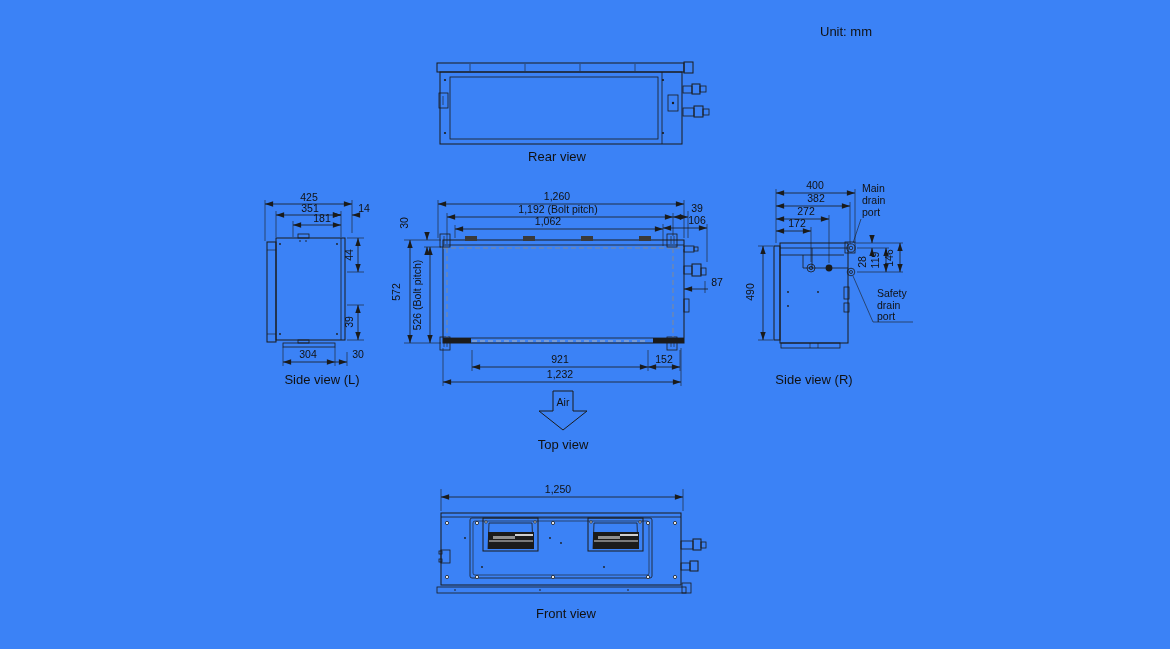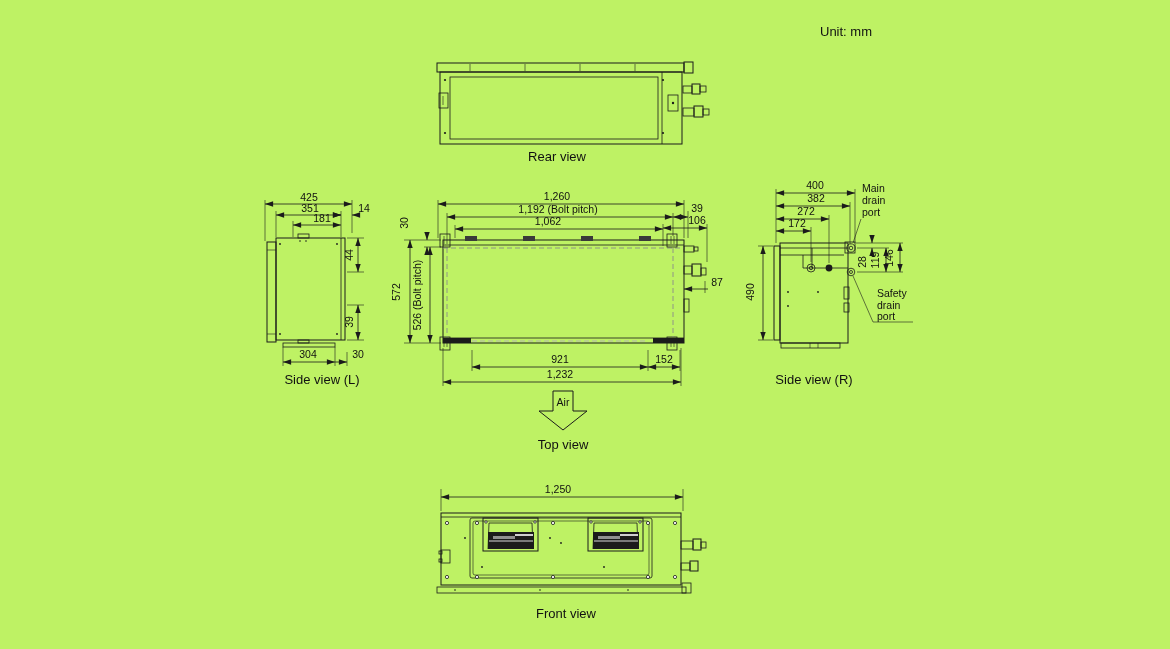--- a/index.html
+++ b/index.html
@@ -1,16 +1,16 @@
 <!DOCTYPE html>
 <html><head>
 <meta charset="utf-8">
 <style>
   html,body{margin:0;padding:0;background:#fff;}
-  .canvas{position:relative;width:1170px;height:649px;background:#bef264;overflow:hidden;}
+  .canvas{position:relative;width:1170px;height:649px;background:#3b82f6;overflow:hidden;}
   svg{position:absolute;left:0;top:0;}
   svg text{font-family:"Liberation Sans",sans-serif;fill:#111;}
   .dt{font-size:10.5px;}
   .vt{font-size:13px;}
   .at{font-size:10.5px;}
   .o{fill:none;stroke:#1b1b1b;stroke-width:1;}
   .t{fill:none;stroke:#1b1b1b;stroke-width:0.8;}
   .d{fill:none;stroke:#1b1b1b;stroke-width:0.8;}
   .e{fill:none;stroke:#1b1b1b;stroke-width:0.6;}
   .dash{fill:none;stroke:#8a8a8a;stroke-width:0.9;stroke-dasharray:5 3;}

